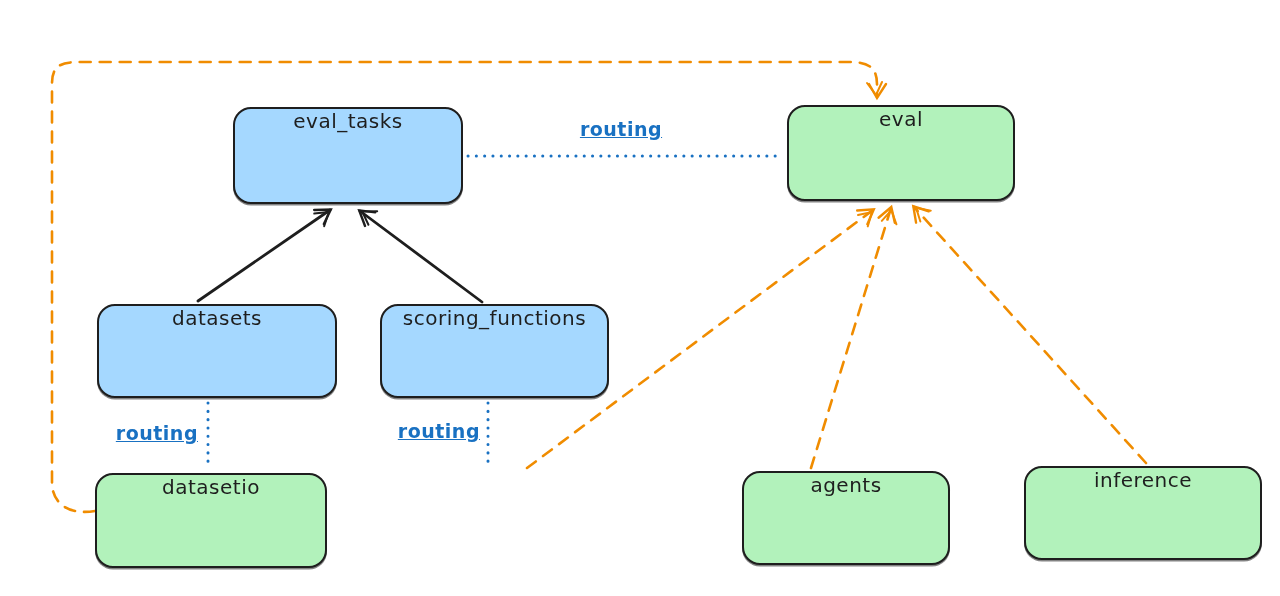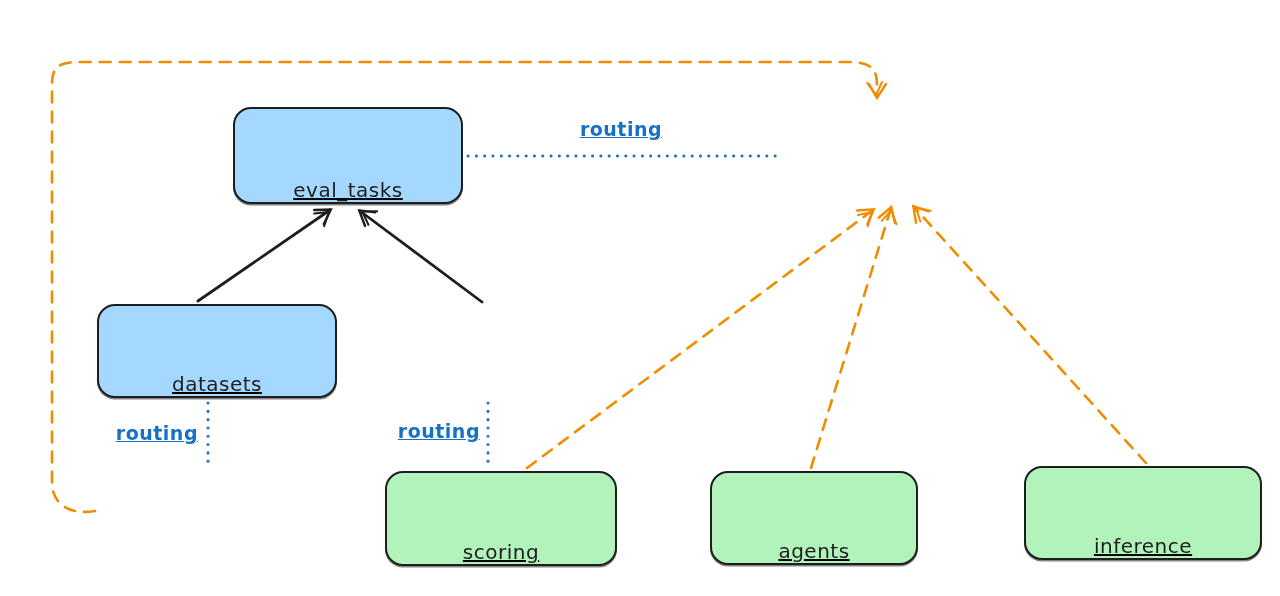--- a/index.html
+++ b/index.html
@@ -20,24 +20,23 @@
     left: 0; top: 0;
     width: 1280px;
     height: 596px;
   }
   .node {
     position: absolute;
     box-sizing: border-box;
     border: 2.5px solid #1e1e1e;
     border-radius: 18px;
     display: flex;
-    align-items: flex-end;
+    align-items: flex-start;
     justify-content: center;
     box-shadow: 0 1.5px 0 0 rgba(30,30,30,0.55);
-    text-decoration: underline;
   }
   .node.blue  { background: #a5d8ff; }
   .node.green { background: #b2f2bb; }
   .node-label {
     color: #1e1e1e;
     font-size: 20px;
     letter-spacing: 0.5px;
     white-space: nowrap;
   }
   .edge-label {
@@ -79,32 +78,38 @@
     <path d="M 527 468 L 873 210" fill="none" stroke="#f08c00" stroke-width="2.6" stroke-linecap="round" stroke-dasharray="11 9" marker-end="url(#ah-orange)"></path>
     <path d="M 811 468 L 891 208" fill="none" stroke="#f08c00" stroke-width="2.6" stroke-linecap="round" stroke-dasharray="11 9" marker-end="url(#ah-orange)"></path>
     <path d="M 1146 463 L 914 207" fill="none" stroke="#f08c00" stroke-width="2.6" stroke-linecap="round" stroke-dasharray="11 9" marker-end="url(#ah-orange)"></path>
     <path d="M 95 511 C 72 515 53 506 52 484 L 52 84 C 52 66 60 62 80 62 L 850 62 C 870 62 877 69 877 84 L 877 97" fill="none" stroke="#f08c00" stroke-width="2.6" stroke-linecap="round" stroke-dasharray="11 9" marker-end="url(#ah-orange)"></path>
   </svg>
 
   <div class="node blue" style="left:233px; top:107px; width:230px; height:97px">
     <span class="node-label">eval_tasks</span>
   </div>
 
+  <div class="node green" style="left:787px; top:105px; width:228px; height:96px">
+    <span class="node-label">eval</span>
+  </div>
 
   <div class="node blue" style="left:97px; top:304px; width:240px; height:94px">
     <span class="node-label">datasets</span>
   </div>
 
+  <div class="node blue" style="left:380px; top:304px; width:229px; height:94px">
+    <span class="node-label">scoring_functions</span>
+  </div>
+
+  <div class="node green" style="left:95px; top:473px; width:232px; height:95px">
+    <span class="node-label">datasetio</span>
+  </div>
 
 
-  <div class="node green" style="left:385px; top:471px; width:232px; height:95px">
-    <span class="node-label">scoring</span>
-  </div>
-
-  <div class="node green" style="left:710px; top:471px; width:208px; height:94px">
+  <div class="node green" style="left:742px; top:471px; width:208px; height:94px">
     <span class="node-label">agents</span>
   </div>
 
   <div class="node green" style="left:1024px; top:466px; width:238px; height:94px">
     <span class="node-label">inference</span>
   </div>
 
   <div class="edge-label center" style="left:571px; top:117px; width:100px">routing</div>
 
   <div class="edge-label right" style="left:108px; top:421px; width:90px">routing</div>

